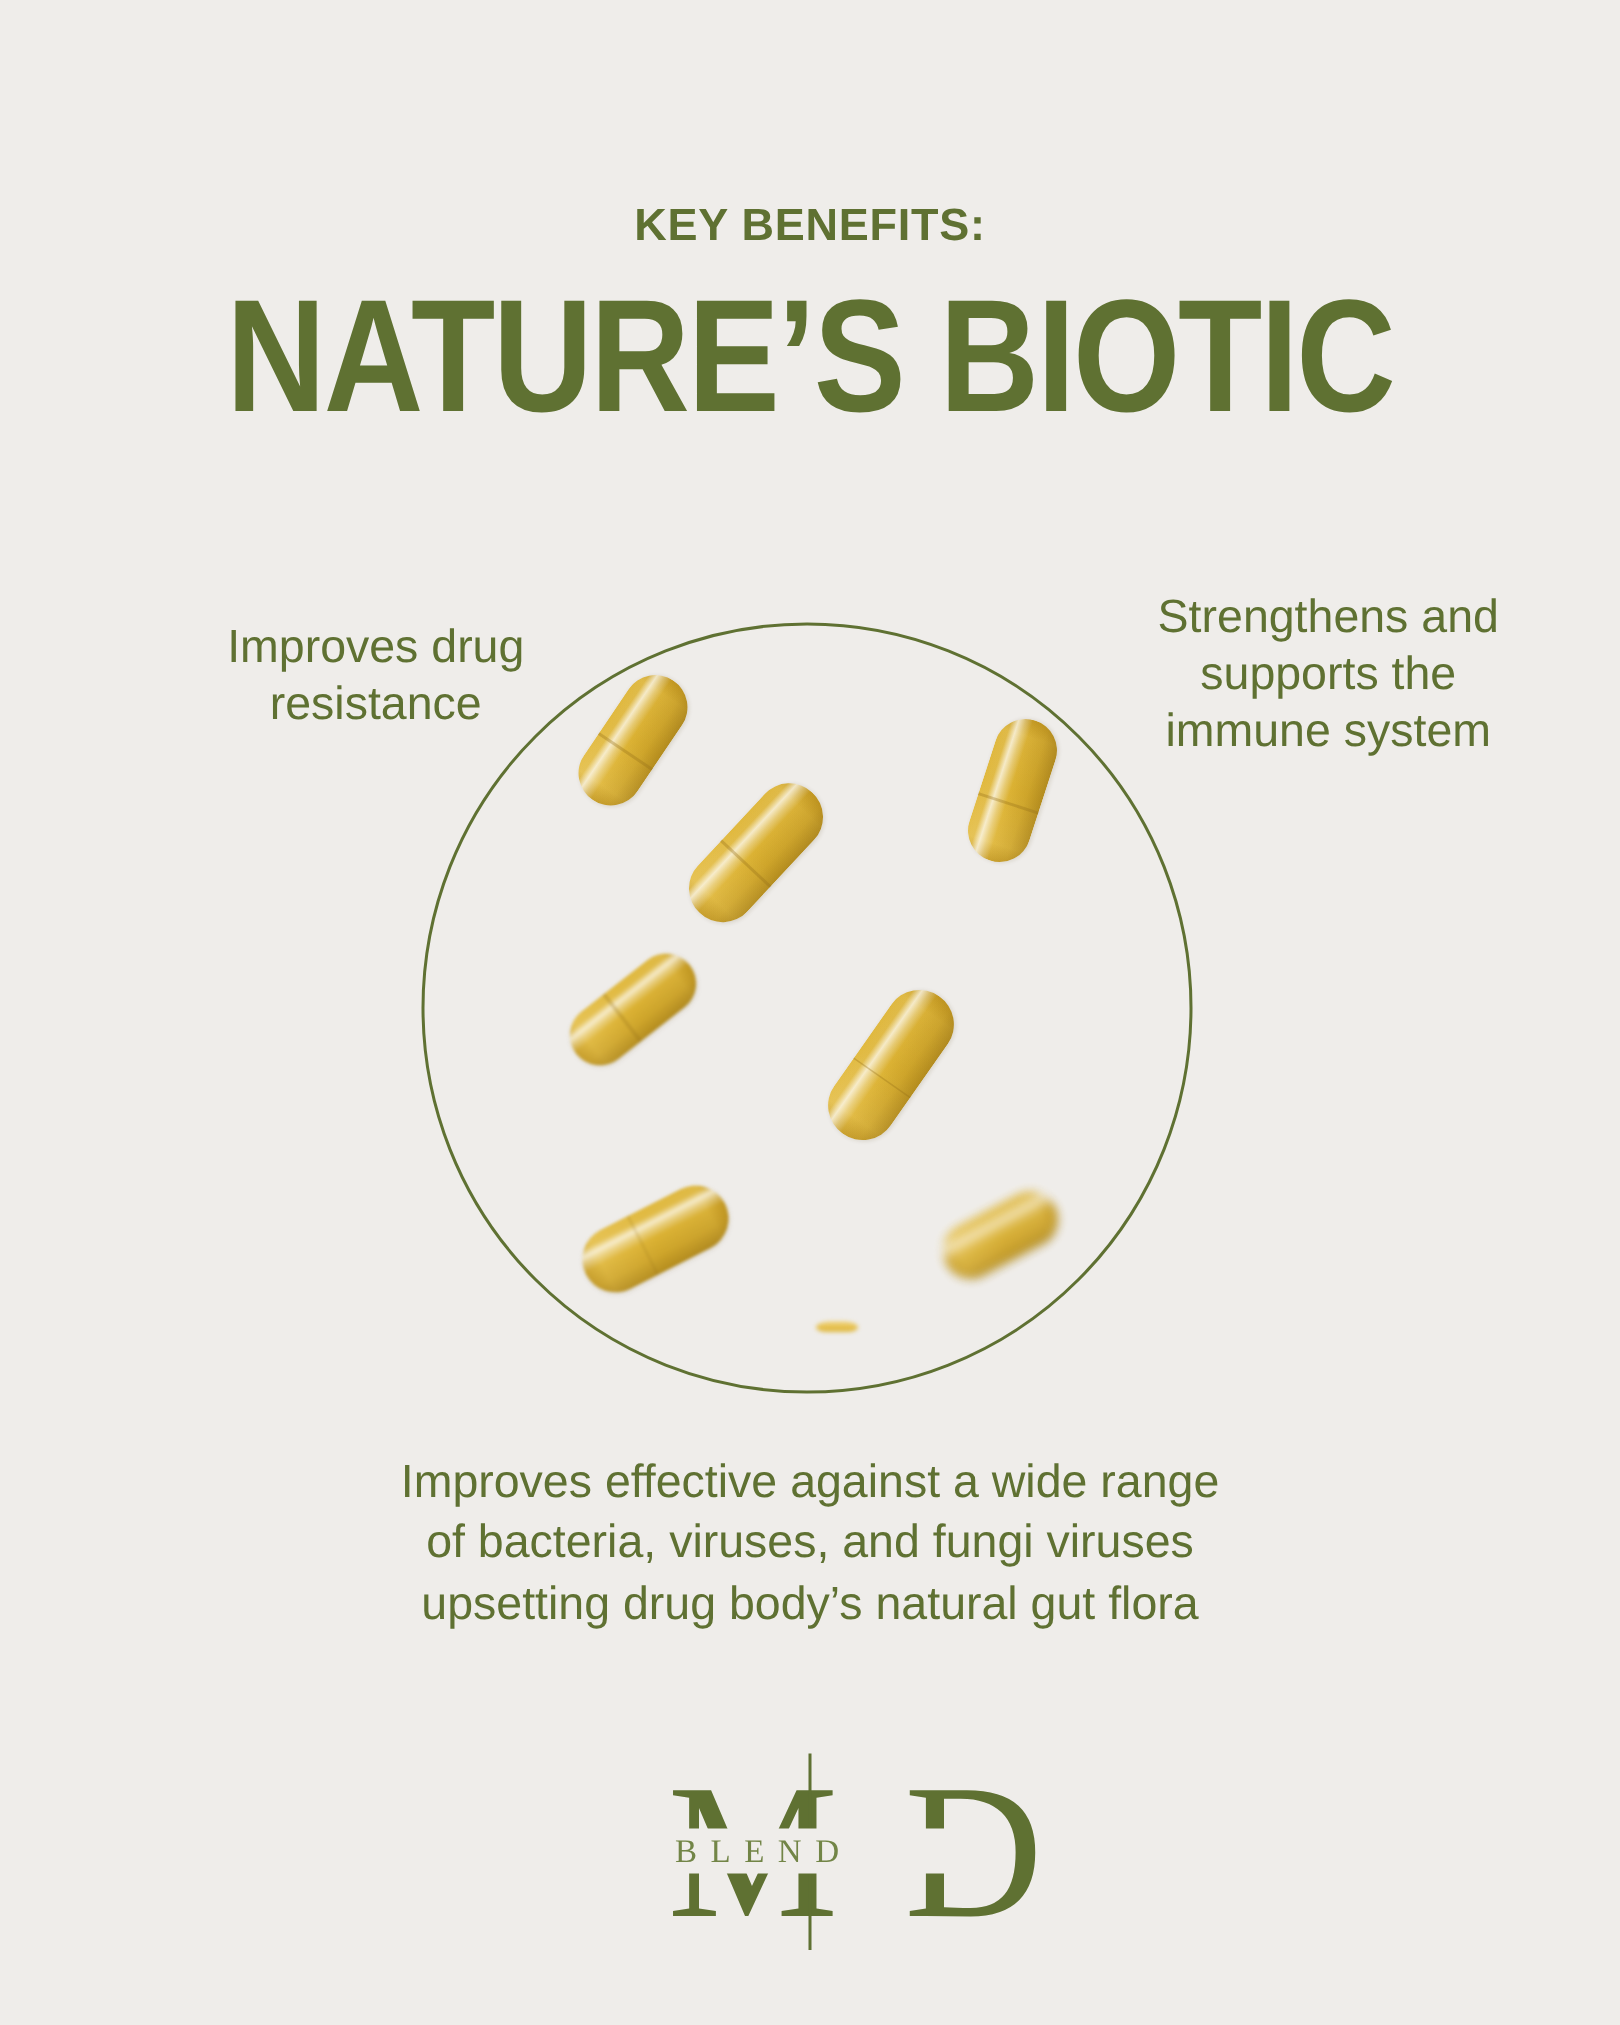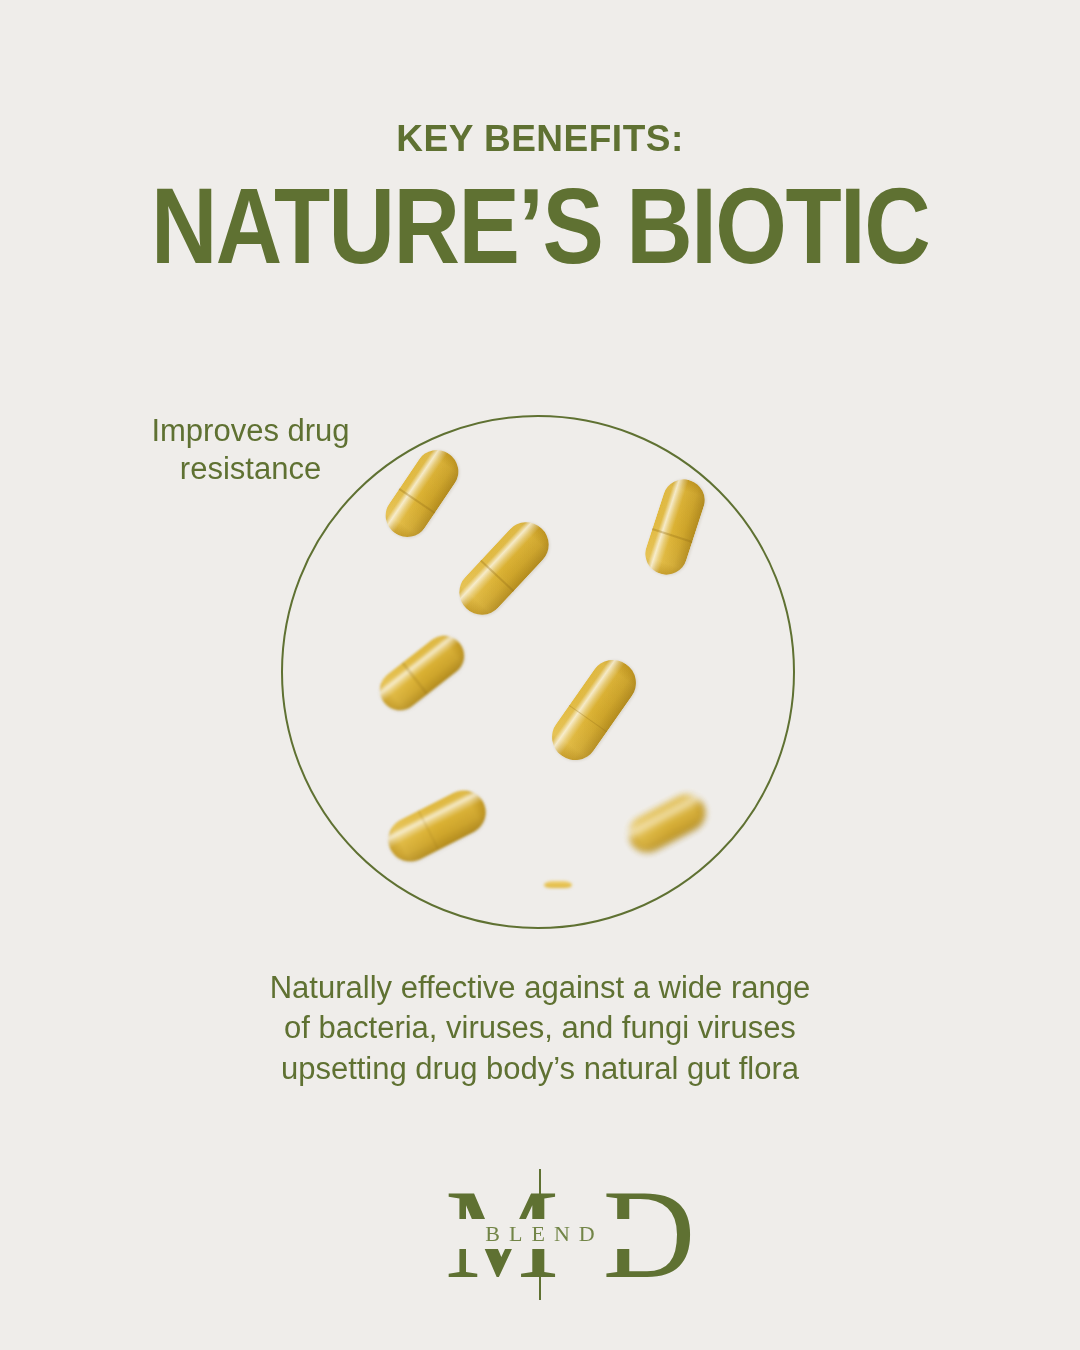--- a/index.html
+++ b/index.html
@@ -26,25 +26,25 @@
   .header {
     position: absolute;
     top: 118px;
     left: 0;
     width: 1080px;
     text-align: center;
   }
   .eyebrow {
     font-family: "Liberation Sans", sans-serif;
     font-weight: 700;
-    font-size: 37px;
+    font-size: 30px;
     letter-spacing: 0.5px;
     color: #5f7132;
     line-height: 1.15;
-    margin: 0;
+    margin: 16px;
   }
   .headline {
     font-family: "Liberation Sans", sans-serif;
     font-weight: 700;
     font-size: 92px;
     letter-spacing: -1.5px;
     color: #5f7132;
     line-height: 1.0;
     margin: 12px 0 0 0;
     transform: scaleY(1.16);
@@ -178,57 +178,58 @@
     height: 30px;
     background: #efedea;
   }
   .logo-blend {
     position: absolute;
     left: -4px;
     top: 47px;
     width: 198px;
     height: 30px;
     line-height: 30px;
-    text-align: center;
+    text-align: left;
     font-family: "Liberation Serif", serif;
     font-size: 22px;
     letter-spacing: 9px;
     text-indent: 9px;
     color: #728547;
   }
 </style>
 <style>.capsule::after{left:40%;}</style></head>
 <body>
 
 <div id="poster">
 
   <div class="header">
     <p class="eyebrow">KEY BENEFITS:</p>
     <h1 class="headline">NATURE’S BIOTIC</h1>
   </div>
 
   <div class="side-label label-left">Improves drug resistance</div>
 
+  <div class="side-label label-right">Strengthens and supports the immune system</div>
 
   <div class="scene">
     <div class="circle-outline"></div>
     <div id="capsule-layer">
         <div class="capsule" style="left: 93px; top: 57px; width: 96px; height: 43px; transform: rotate(-56deg); --seam: 40%;"></div>
         <div class="capsule" style="left: 168px; top: 131px; width: 110px; height: 45px; transform: rotate(-47deg); --seam: 40%;"></div>
         <div class="capsule" style="left: 345px; top: 91px; width: 98px; height: 42px; transform: rotate(-72deg); --seam: 40%;"></div>
         <div class="capsule cap-softblur" style="left: 93px; top: 238px; width: 96px; height: 40px; transform: rotate(-38deg); --seam: 40%;"></div>
         <div class="capsule" style="left: 257px; top: 272px; width: 112px; height: 46px; transform: rotate(-55deg); --seam: 40%;"></div>
         <div class="capsule cap-softblur" style="left: 104px; top: 389px; width: 104px; height: 44px; transform: rotate(-27deg); --seam: 40%;"></div>
         <div class="capsule cap-blur" style="left: 345px; top: 390px; width: 82px; height: 37px; transform: rotate(-28deg); --seam: 40%;"></div>
         <div style="position: absolute; left: 263px; top: 466px; width: 28px; height: 7px; border-radius: 50% 50% 40% 40% / 90% 90% 60% 60%; background: linear-gradient(rgb(240, 209, 115), rgb(221, 180, 54)); filter: blur(1.4px);"></div>
       </div>
   </div>
 
   <div class="blurb">
-    <div>Naturally effective against a wide range</div>
+    <div>Improves effective against a wide range</div>
     <div>of bacteria, viruses, and fungi viruses</div>
     <div>upsetting drug body’s natural gut flora</div>
   </div>
 
   <div class="logo">
     <div class="logo-inner">
       <div class="logo-md">M D</div>
       <div class="logo-bar"></div>
       <div class="logo-blend-bg"></div>
       <div class="logo-blend">BLEND</div>

